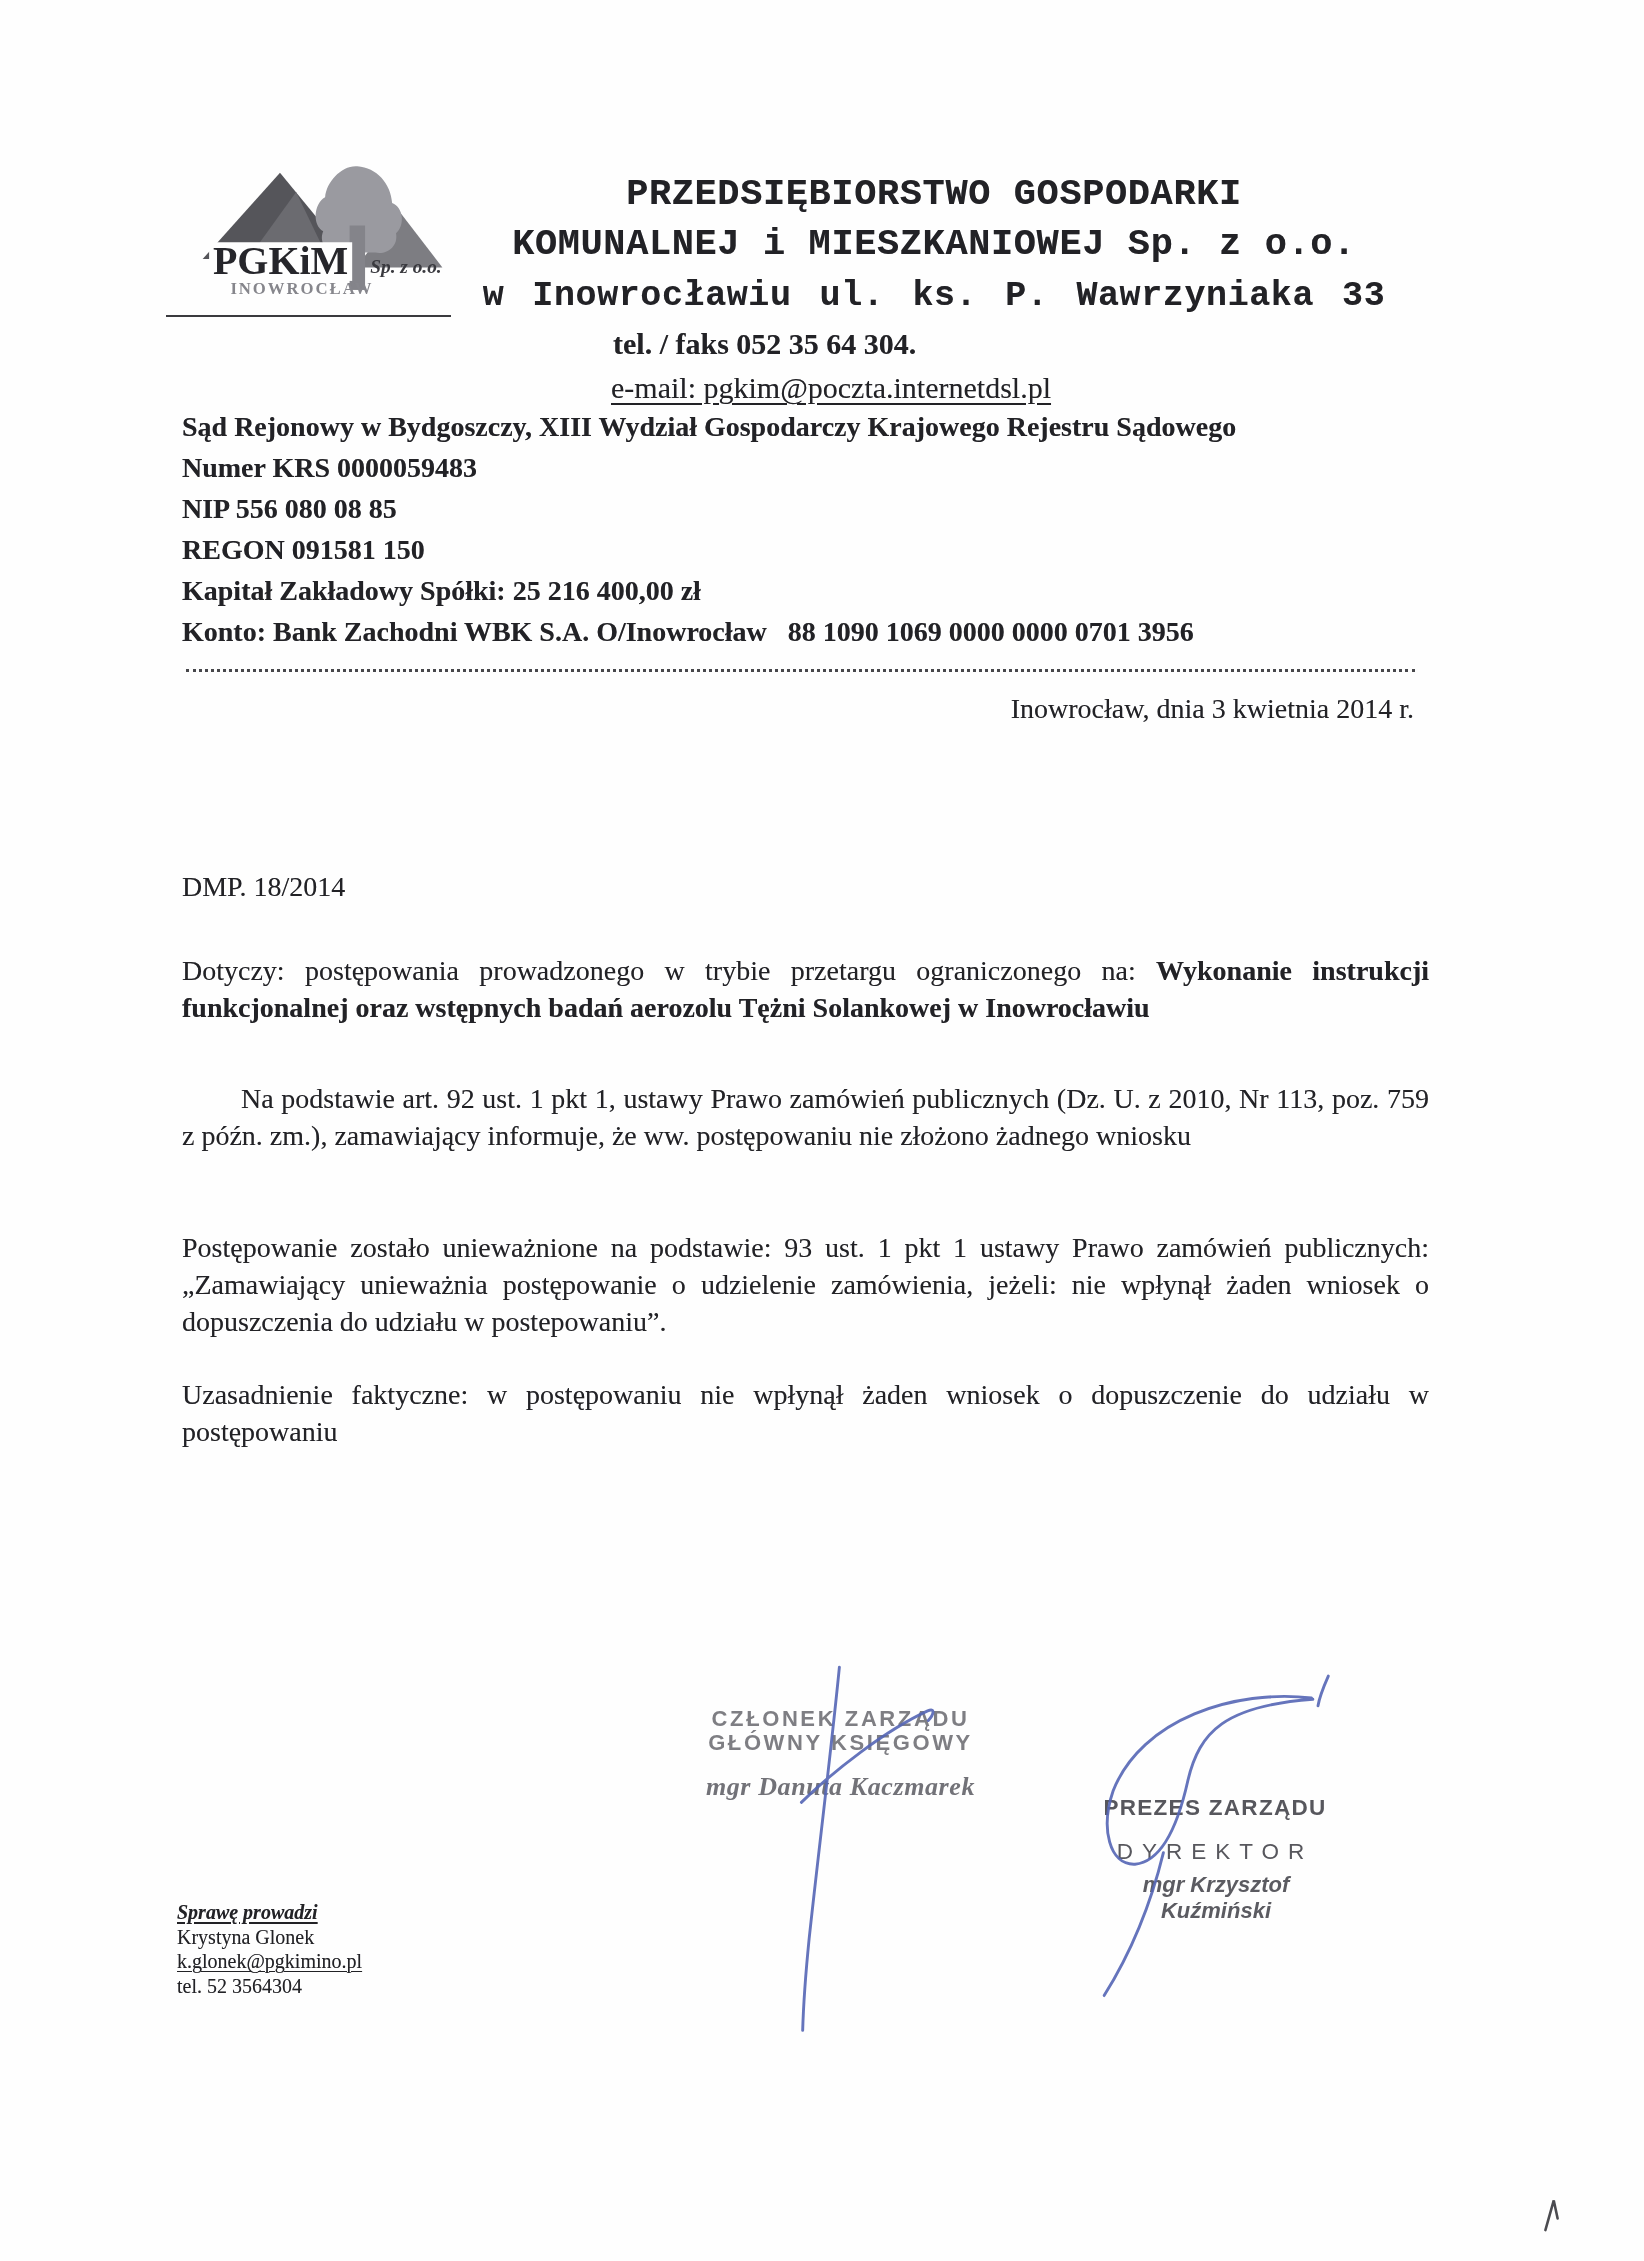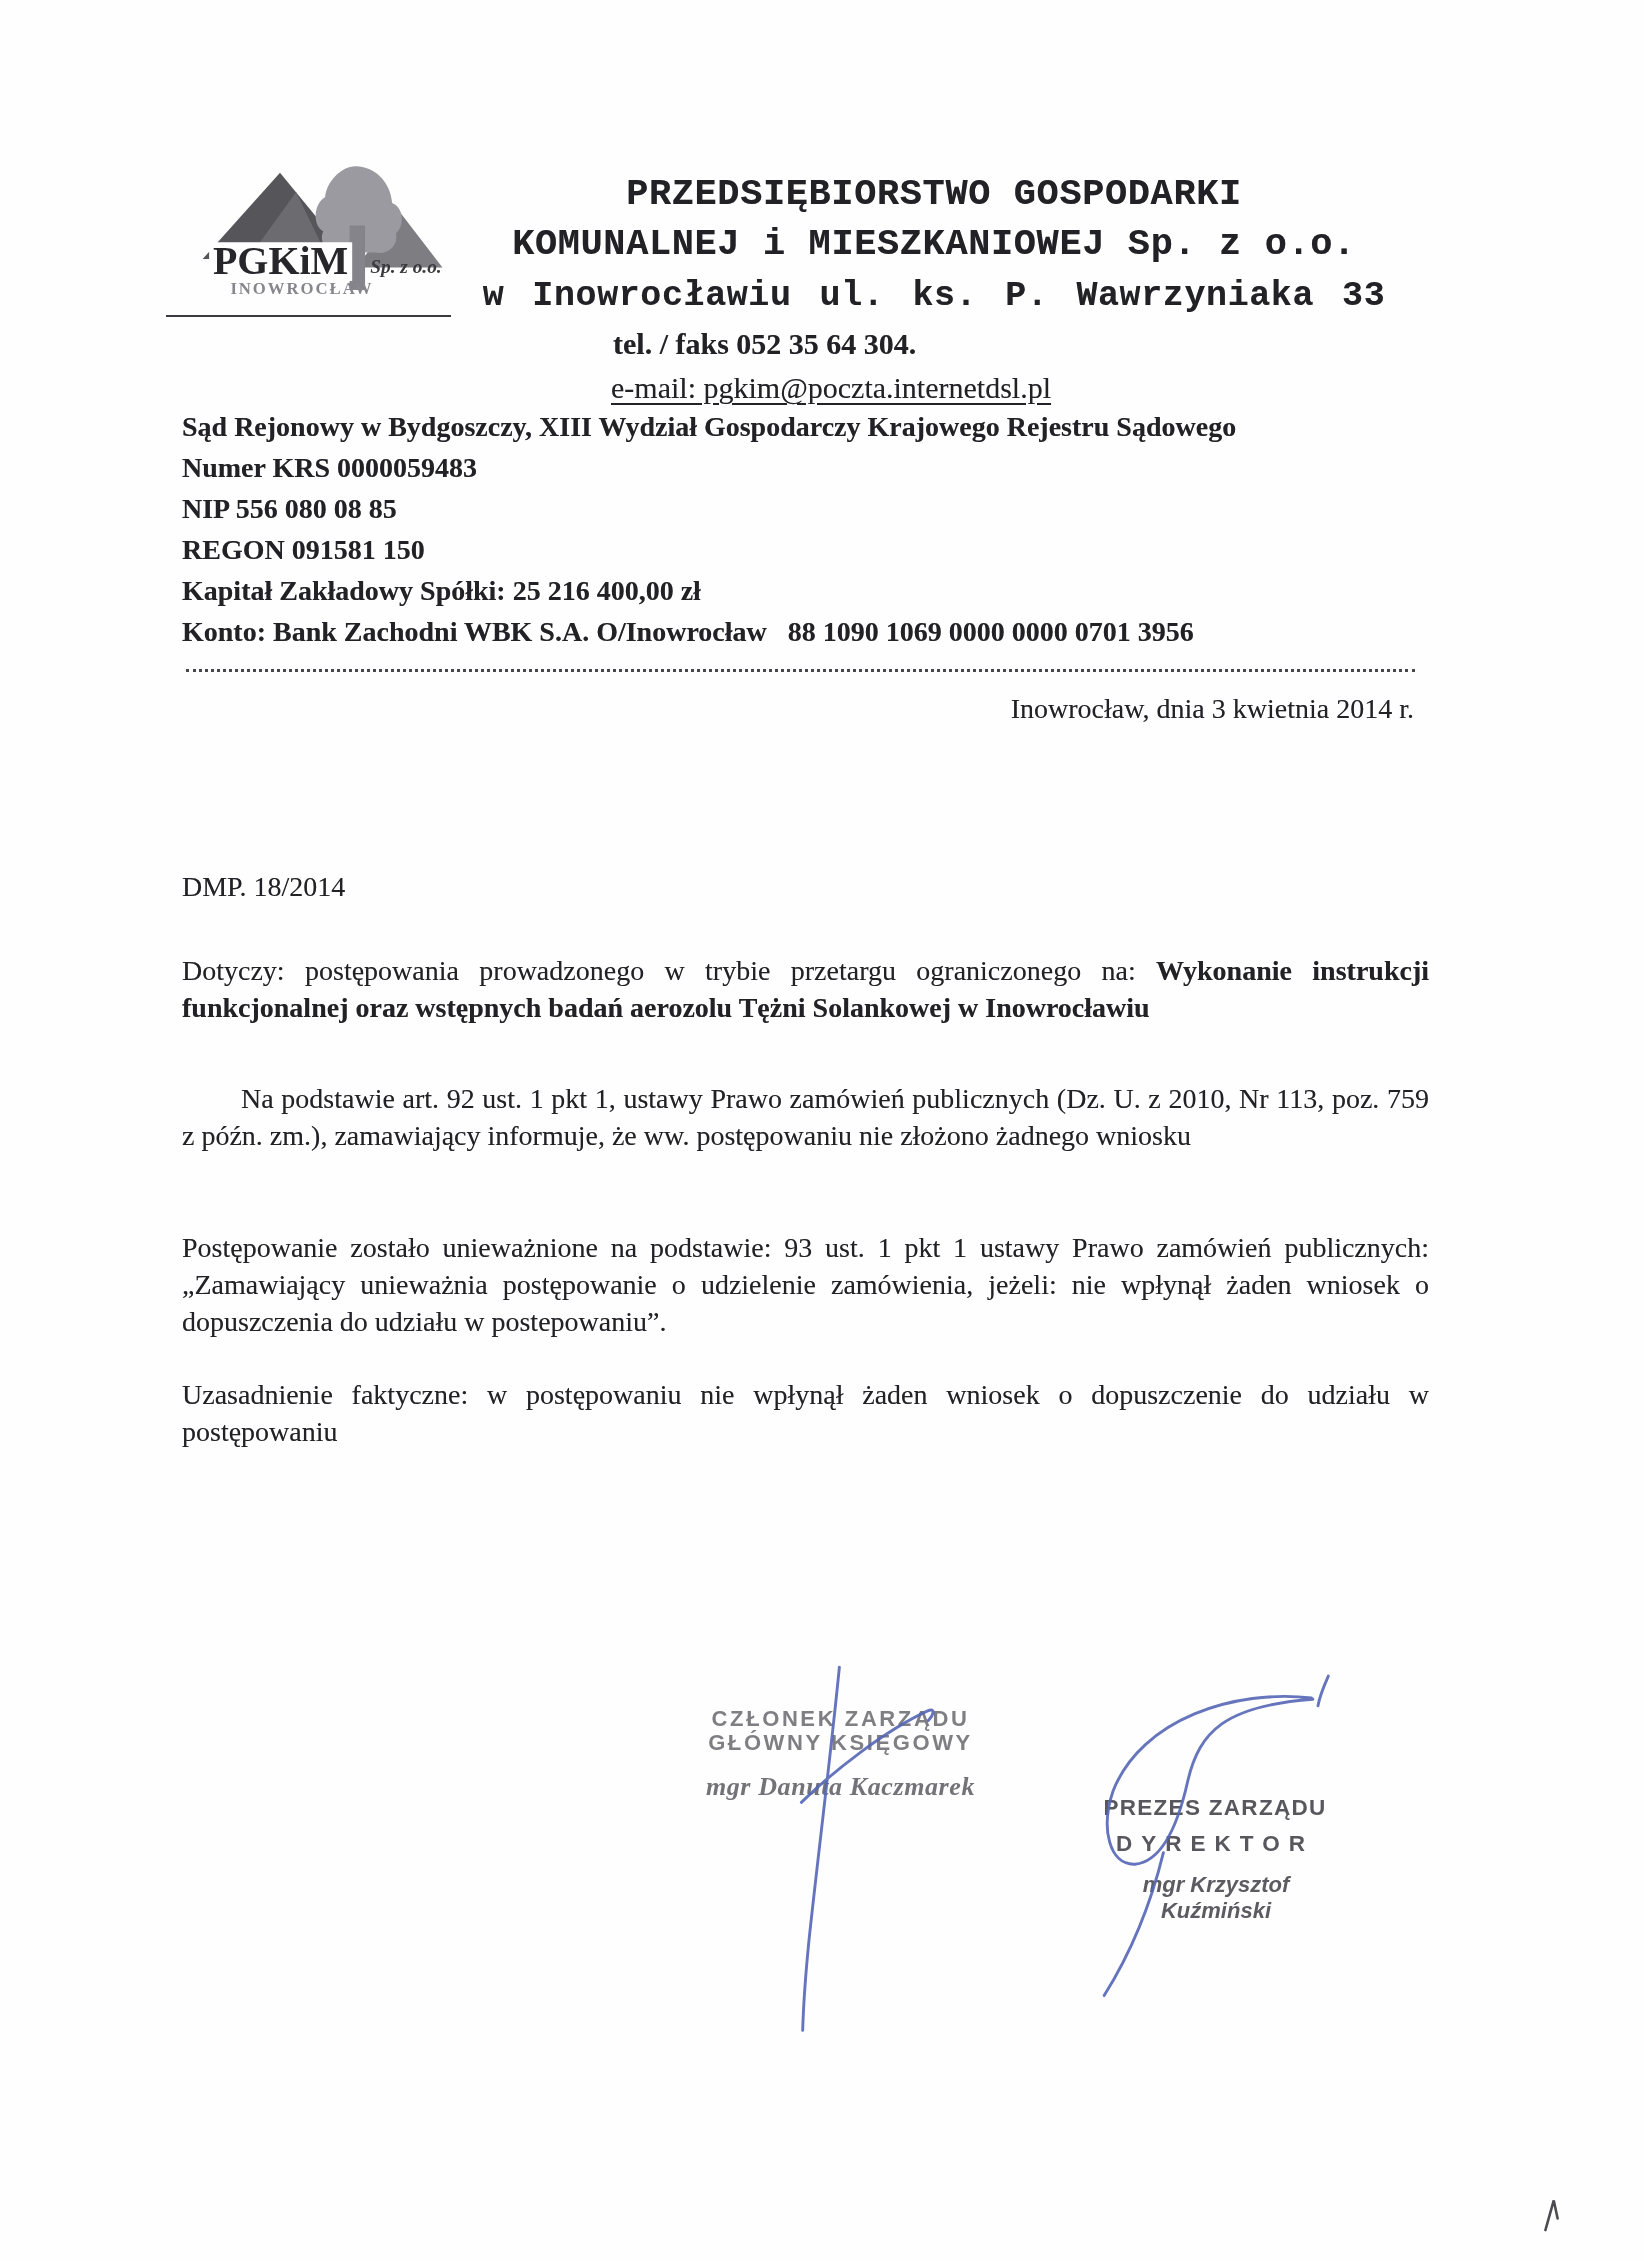--- a/index.html
+++ b/index.html
@@ -39,21 +39,21 @@
   .bold{font-weight:bold;}
   
   .stamp{position:absolute;text-align:center;font-family:"Liberation Sans",sans-serif;}
   .left-stamp{left:699px;top:1707px;width:283px;}
   .ls-role{font-size:22px;font-weight:600;letter-spacing:2.6px;line-height:24px;
     color:rgba(108,108,114,.88);}
   .ls-name{margin-top:17px;font-family:"Liberation Serif",serif;font-style:italic;
     font-weight:bold;font-size:26px;letter-spacing:0.6px;color:rgba(99,99,105,.9);}
   .right-stamp{left:1094px;top:1795px;width:242px;color:rgba(78,78,84,.95);}
   .rs-role1{font-size:22.5px;font-weight:700;letter-spacing:1.3px;}
-  .rs-role2{font-size:22.5px;font-weight:700;letter-spacing:9px;margin-top:10px;}
+  .rs-role2{font-size:22.5px;font-weight:400;letter-spacing:9px;margin-top:18px;}
   .right-name{position:absolute;left:1087px;top:1872px;width:258px;text-align:center;
     font-family:"Liberation Sans",sans-serif;font-size:22px;font-weight:700;
     font-style:italic;color:rgba(82,82,88,.95);}
   
   .footer{position:absolute;left:177px;top:1900px;font-size:20px;line-height:24.5px;}
   .f-label{font-weight:bold;font-style:italic;text-decoration:underline;
     text-underline-offset:3.2px;text-decoration-thickness:1.9px;}
   .f-email{text-decoration:underline;text-underline-offset:3.2px;text-decoration-thickness:0.6px;}
   
   .ink-overlay{position:absolute;left:0;top:0;width:1644px;height:2261px;pointer-events:none;}
@@ -120,15 +120,21 @@
       <path d="M 1244 2798 C 1295 2748, 1375 2686, 1440 2656 C 1452 2651, 1450 2661, 1441 2671"></path>
       <path d="M 2036 2636 C 1918 2622, 1772 2668, 1728 2780 C 1708 2838, 1722 2896, 1762 2894 C 1802 2890, 1828 2836, 1844 2764 C 1862 2688, 1902 2648, 2038 2638"></path>
       <path d="M 1806 2876 C 1786 2958, 1754 3034, 1714 3098"></path>
       <path d="M 2062 2602 C 2054 2620, 2048 2636, 2046 2648"></path>
     </g>
     <g stroke="#4b4b50" stroke-width="4" fill="none" stroke-linecap="round">
       <path d="M 2399 3462 L 2412 3416 L 2418 3444"></path>
     </g>
   </svg>
 
+  <div class="footer">
+    <div class="f-label txt">Sprawę prowadzi</div>
+    <div class="txt">Krystyna Glonek</div>
+    <div class="f-email txt">k.glonek@pgkimino.pl</div>
+    <div class="txt">tel. 52 3564304</div>
+  </div>
 
 </div>
 
 
 </body></html>

